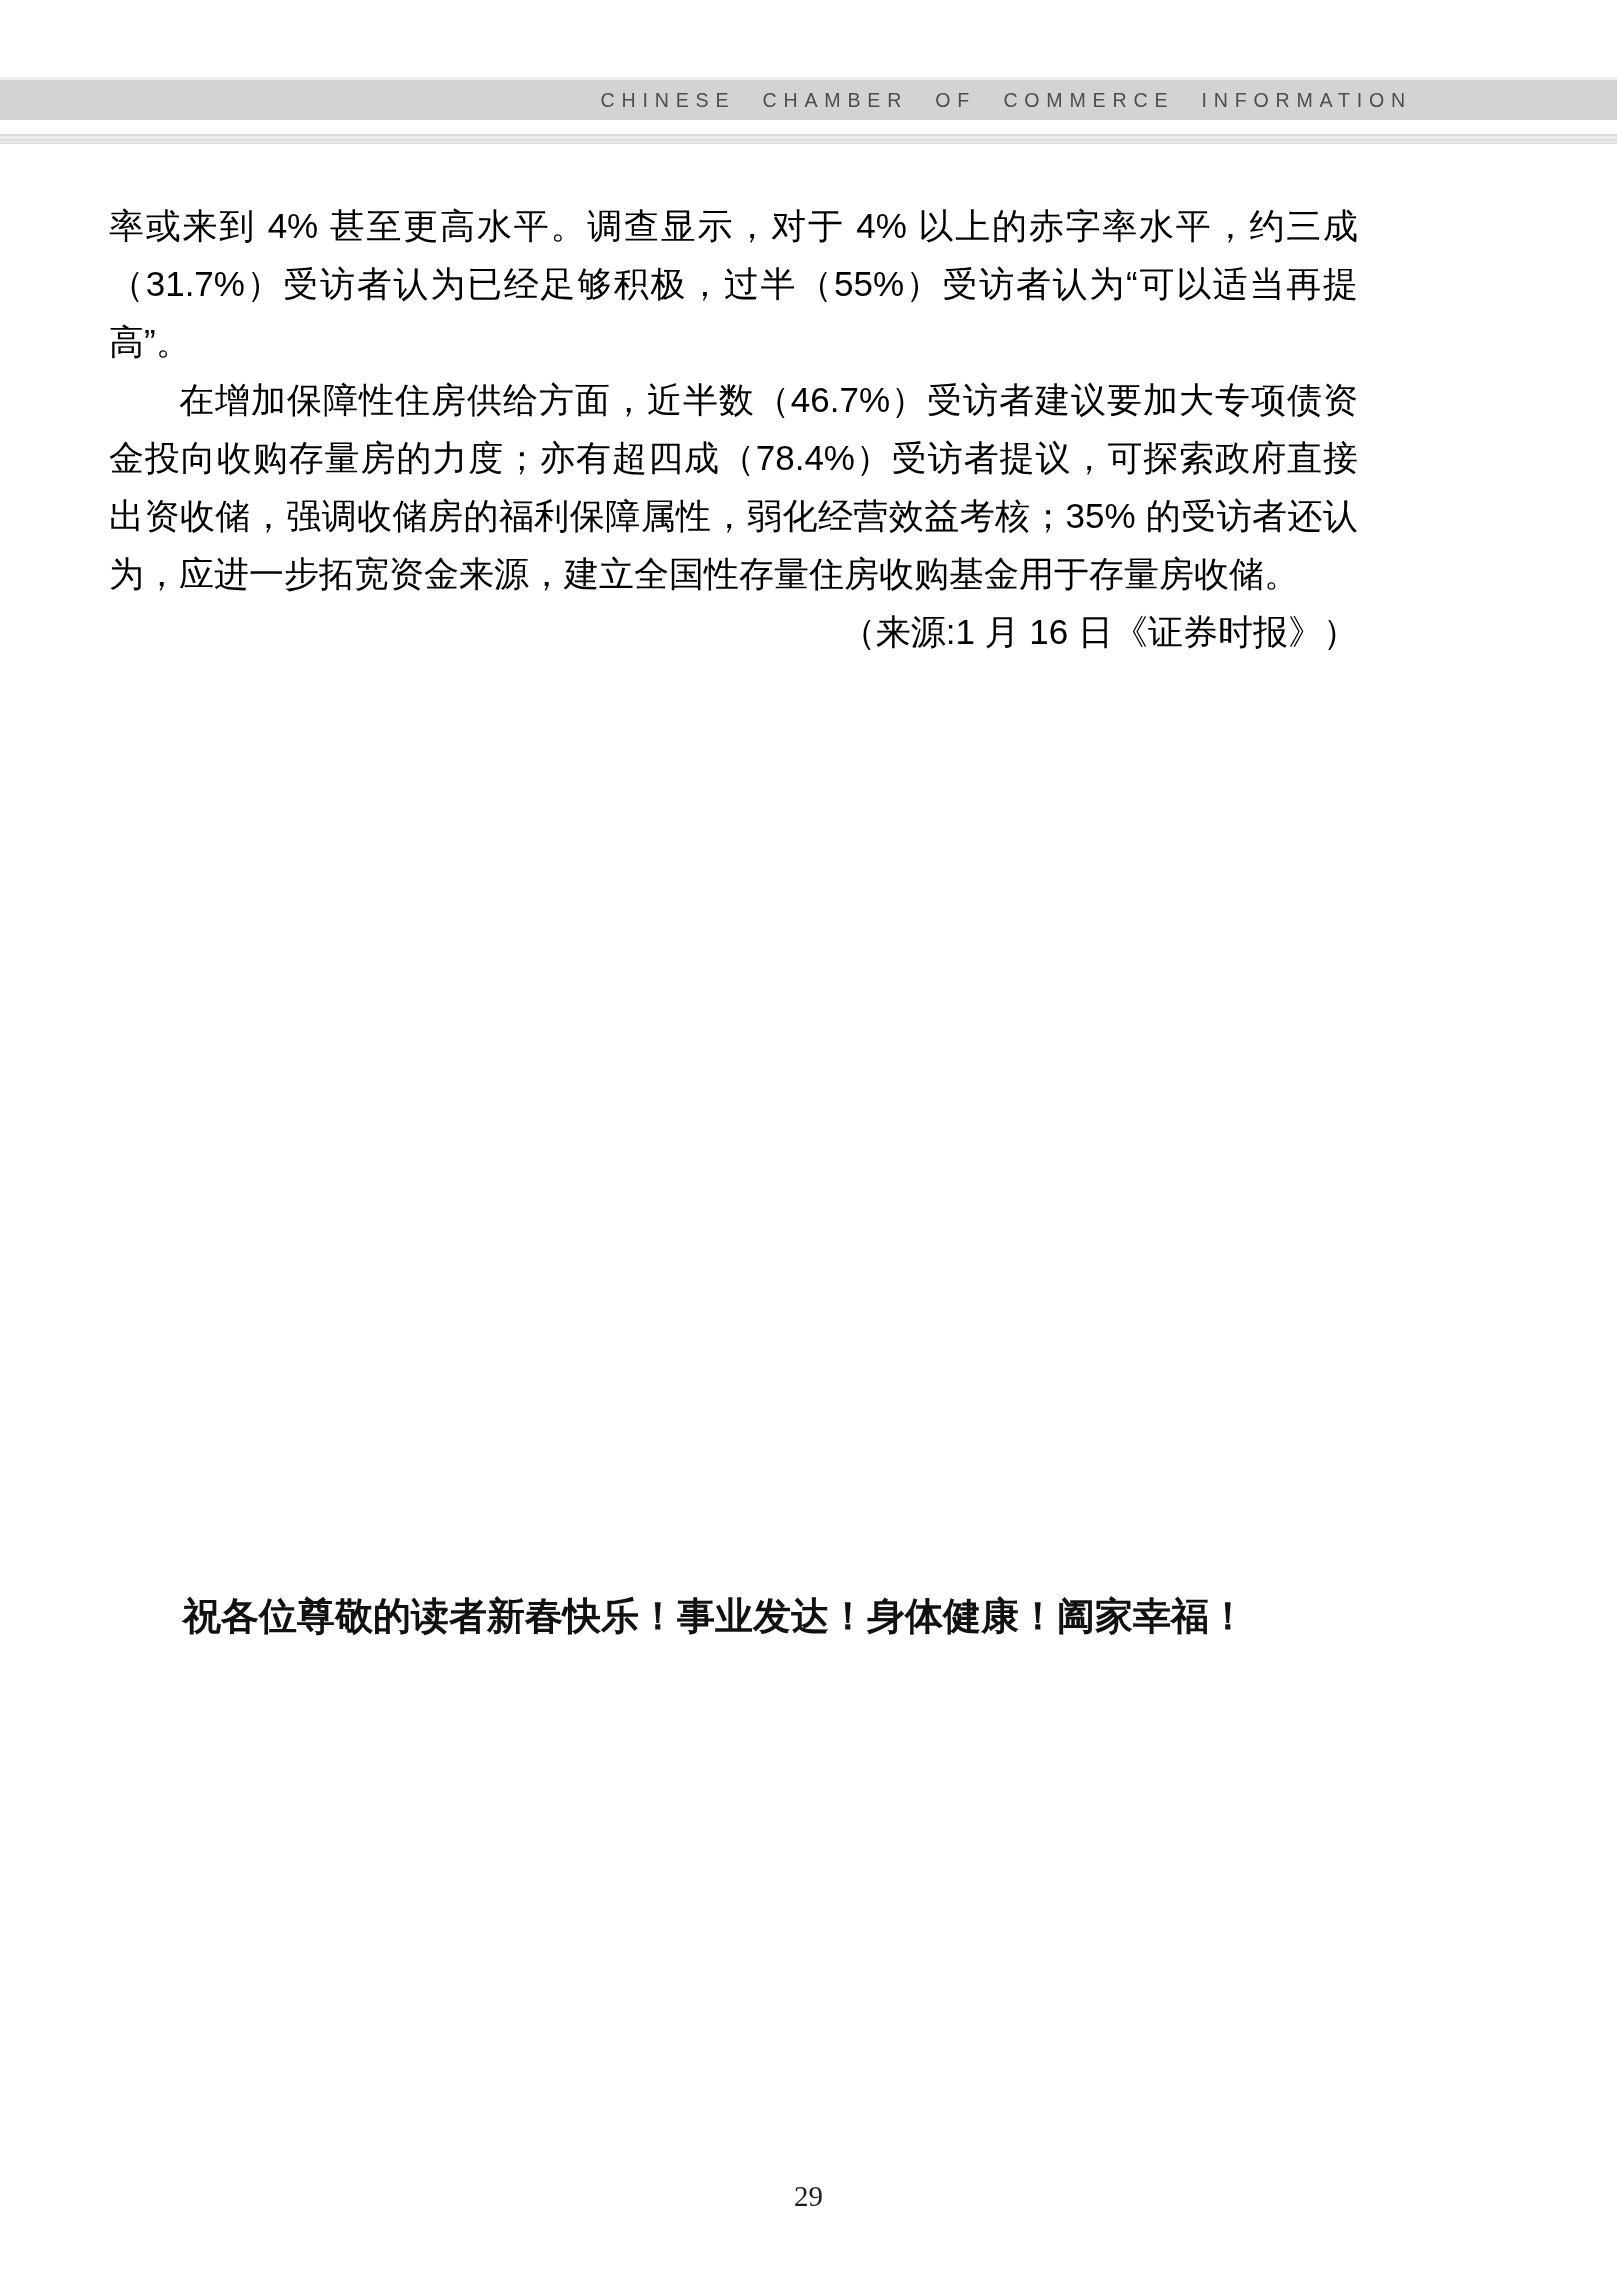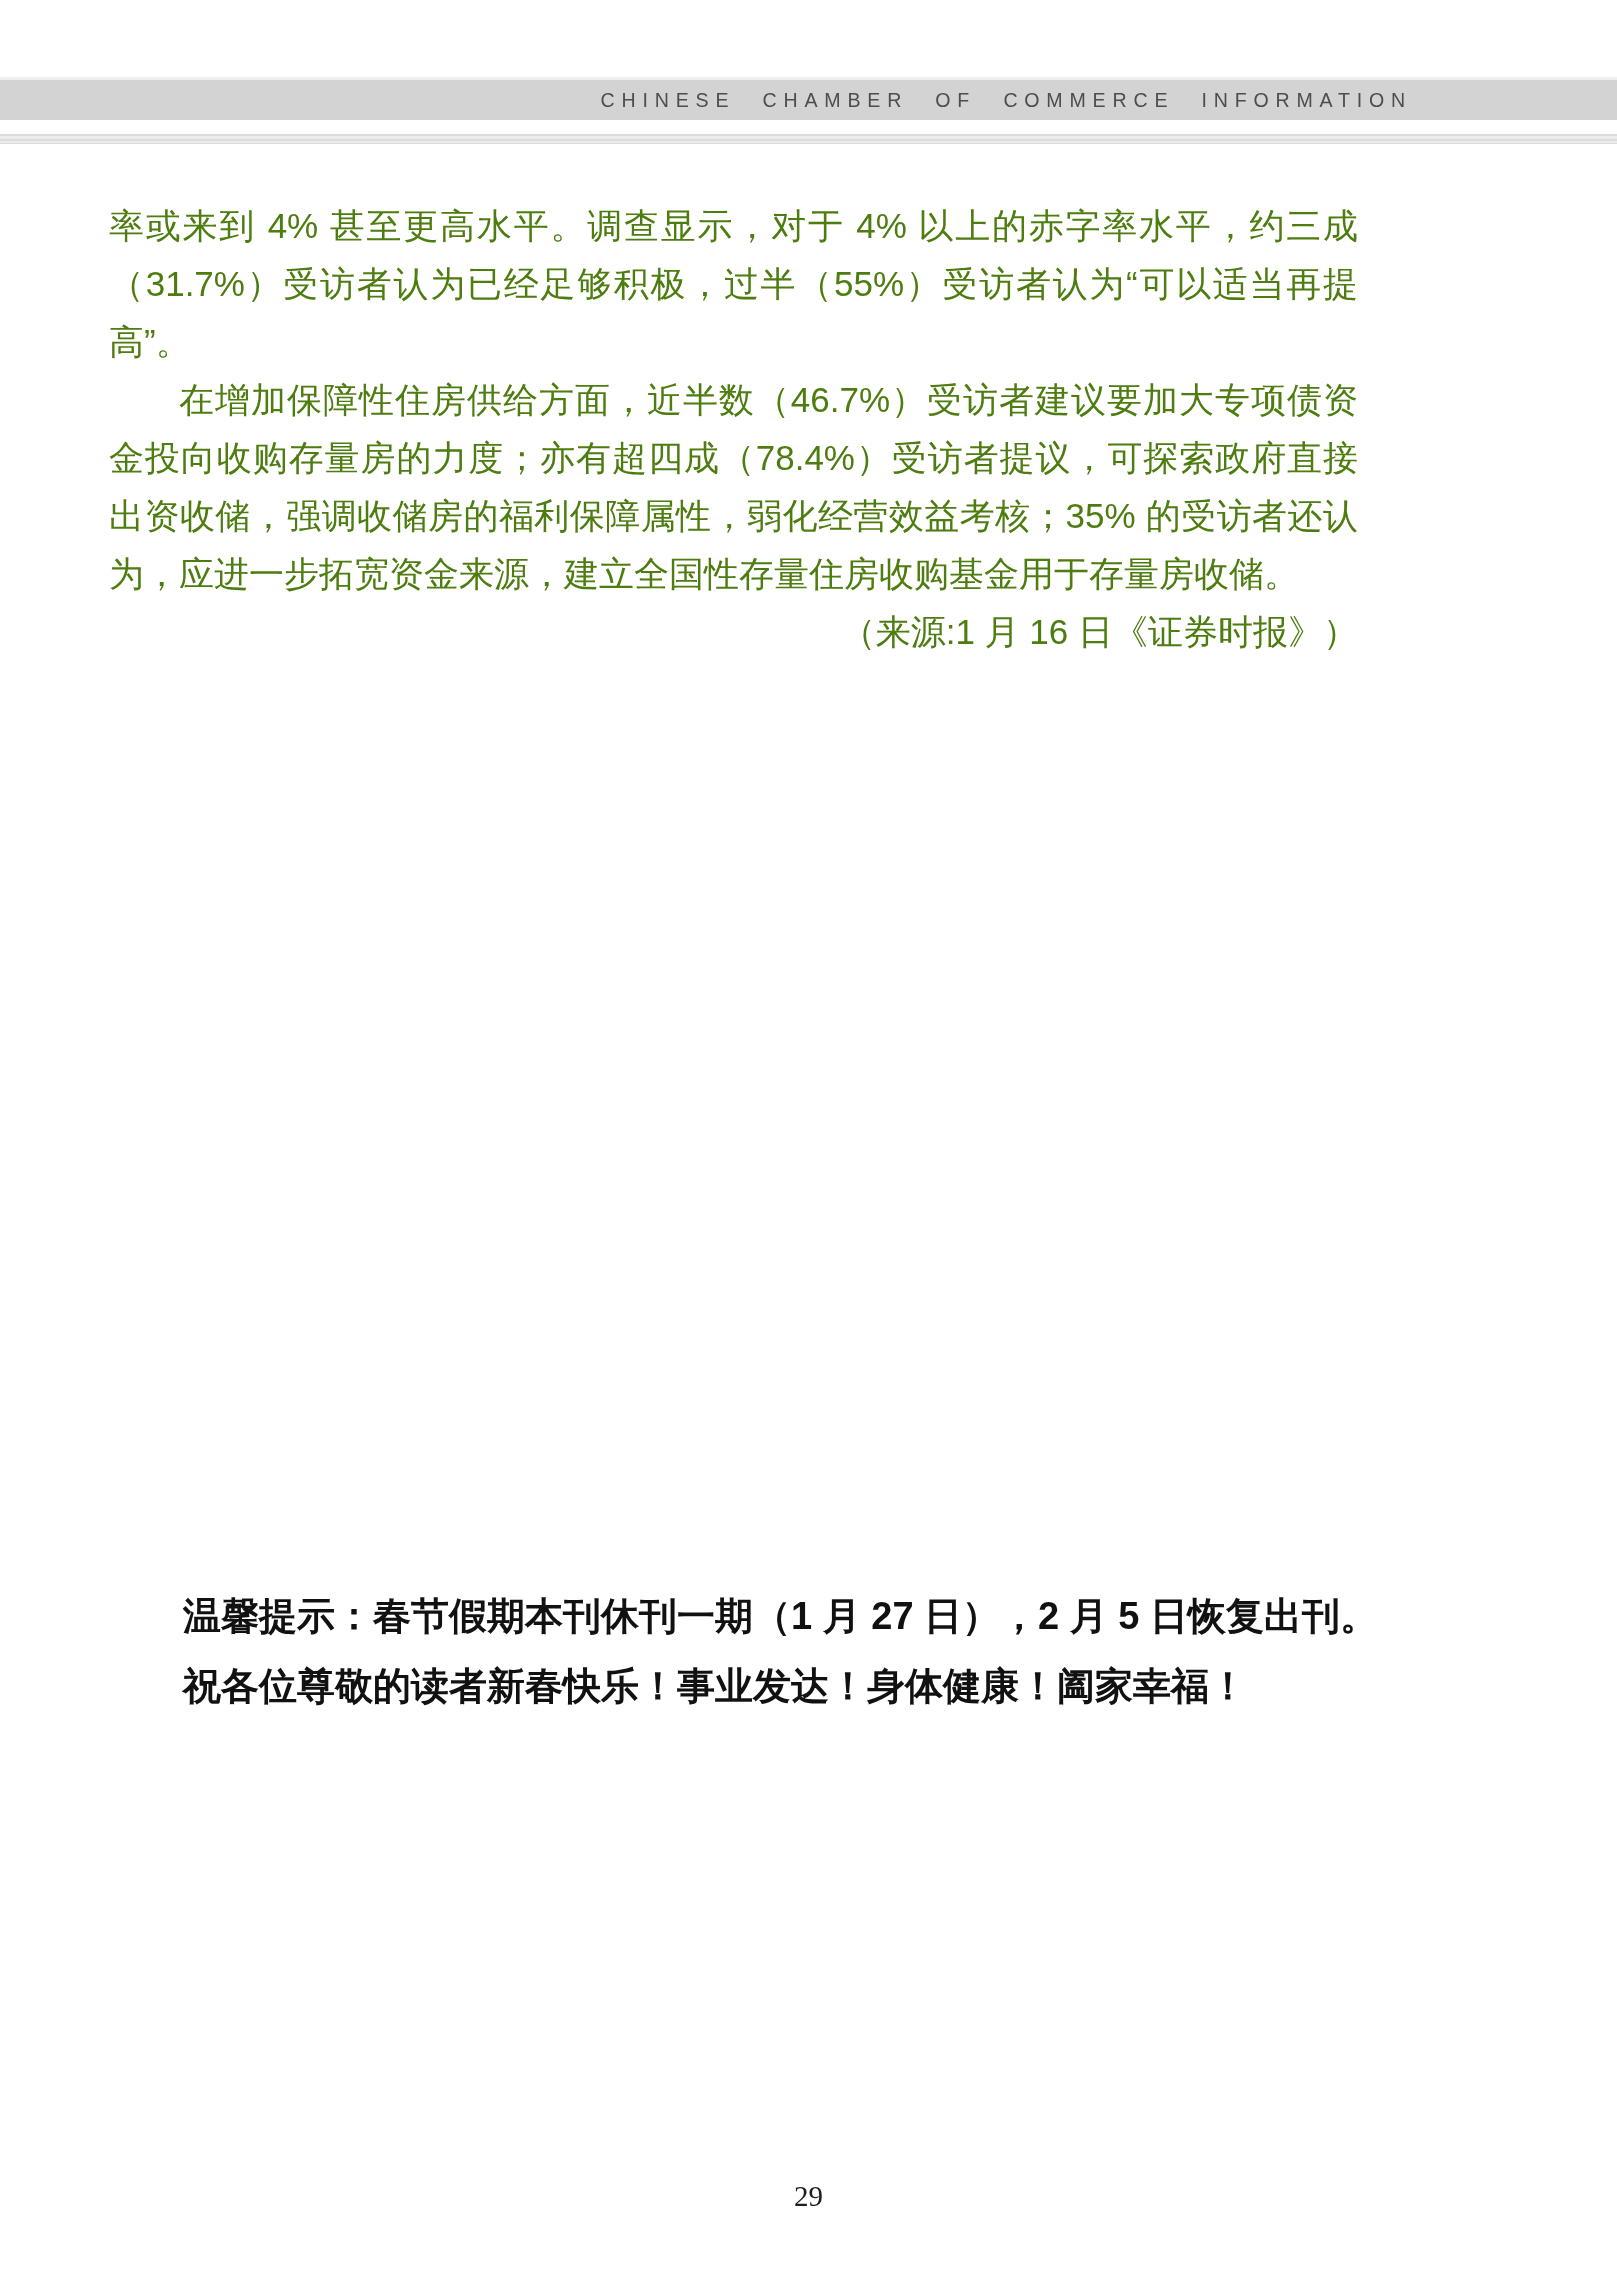--- a/index.html
+++ b/index.html
@@ -54,21 +54,21 @@
   }
 
   
   .article {
     position: absolute;
     left: 109px;
     top: 197px;
     width: 1249px;
     font-size: 35px;
     line-height: 58px;
-    color: #4d7c0f;
+    color: #000000;
     text-align: justify;
     text-justify: inter-ideograph;
   }
   .article p {
     margin: 0;
     padding: 0;
   }
   .article p.indent {
     text-indent: 2em;
   }
@@ -120,20 +120,19 @@
     <p class="para">
       <span>率或来到 4% 甚至更高水平。调查显示，对于 4% 以上的赤字率水平，约三成（31.7%）受访者认为已经足够积极，过半（55%）受访者认为“可以适当再提高”。</span>
     </p>
     <p class="para indent">
       <span>在增加保障性住房供给方面，近半数（46.7%）受访者建议要加大专项债资金投向收购存量房的力度；亦有超四成（78.4%）受访者提议，可探索政府直接出资收储，强调收储房的福利保障属性，弱化经营效益考核；35% 的受访者还认为，应进一步拓宽资金来源，建立全国性存量住房收购基金用于存量房收储。</span>
       <span class="source">（来源:1 月 16 日《证券时报》）</span>
     </p>
   </div>
 
   <div class="notice">
-    <div class="notice-line">温馨提示：春节假期本刊休刊一期（1 月 27 日），2 月 5 日恢复出刊。</div>
     <div class="notice-line">祝各位尊敬的读者新春快乐！事业发达！身体健康！阖家幸福！</div>
   </div>
 
   <div class="page-number">29</div>
 
 </div>
 
 
 </body></html>

